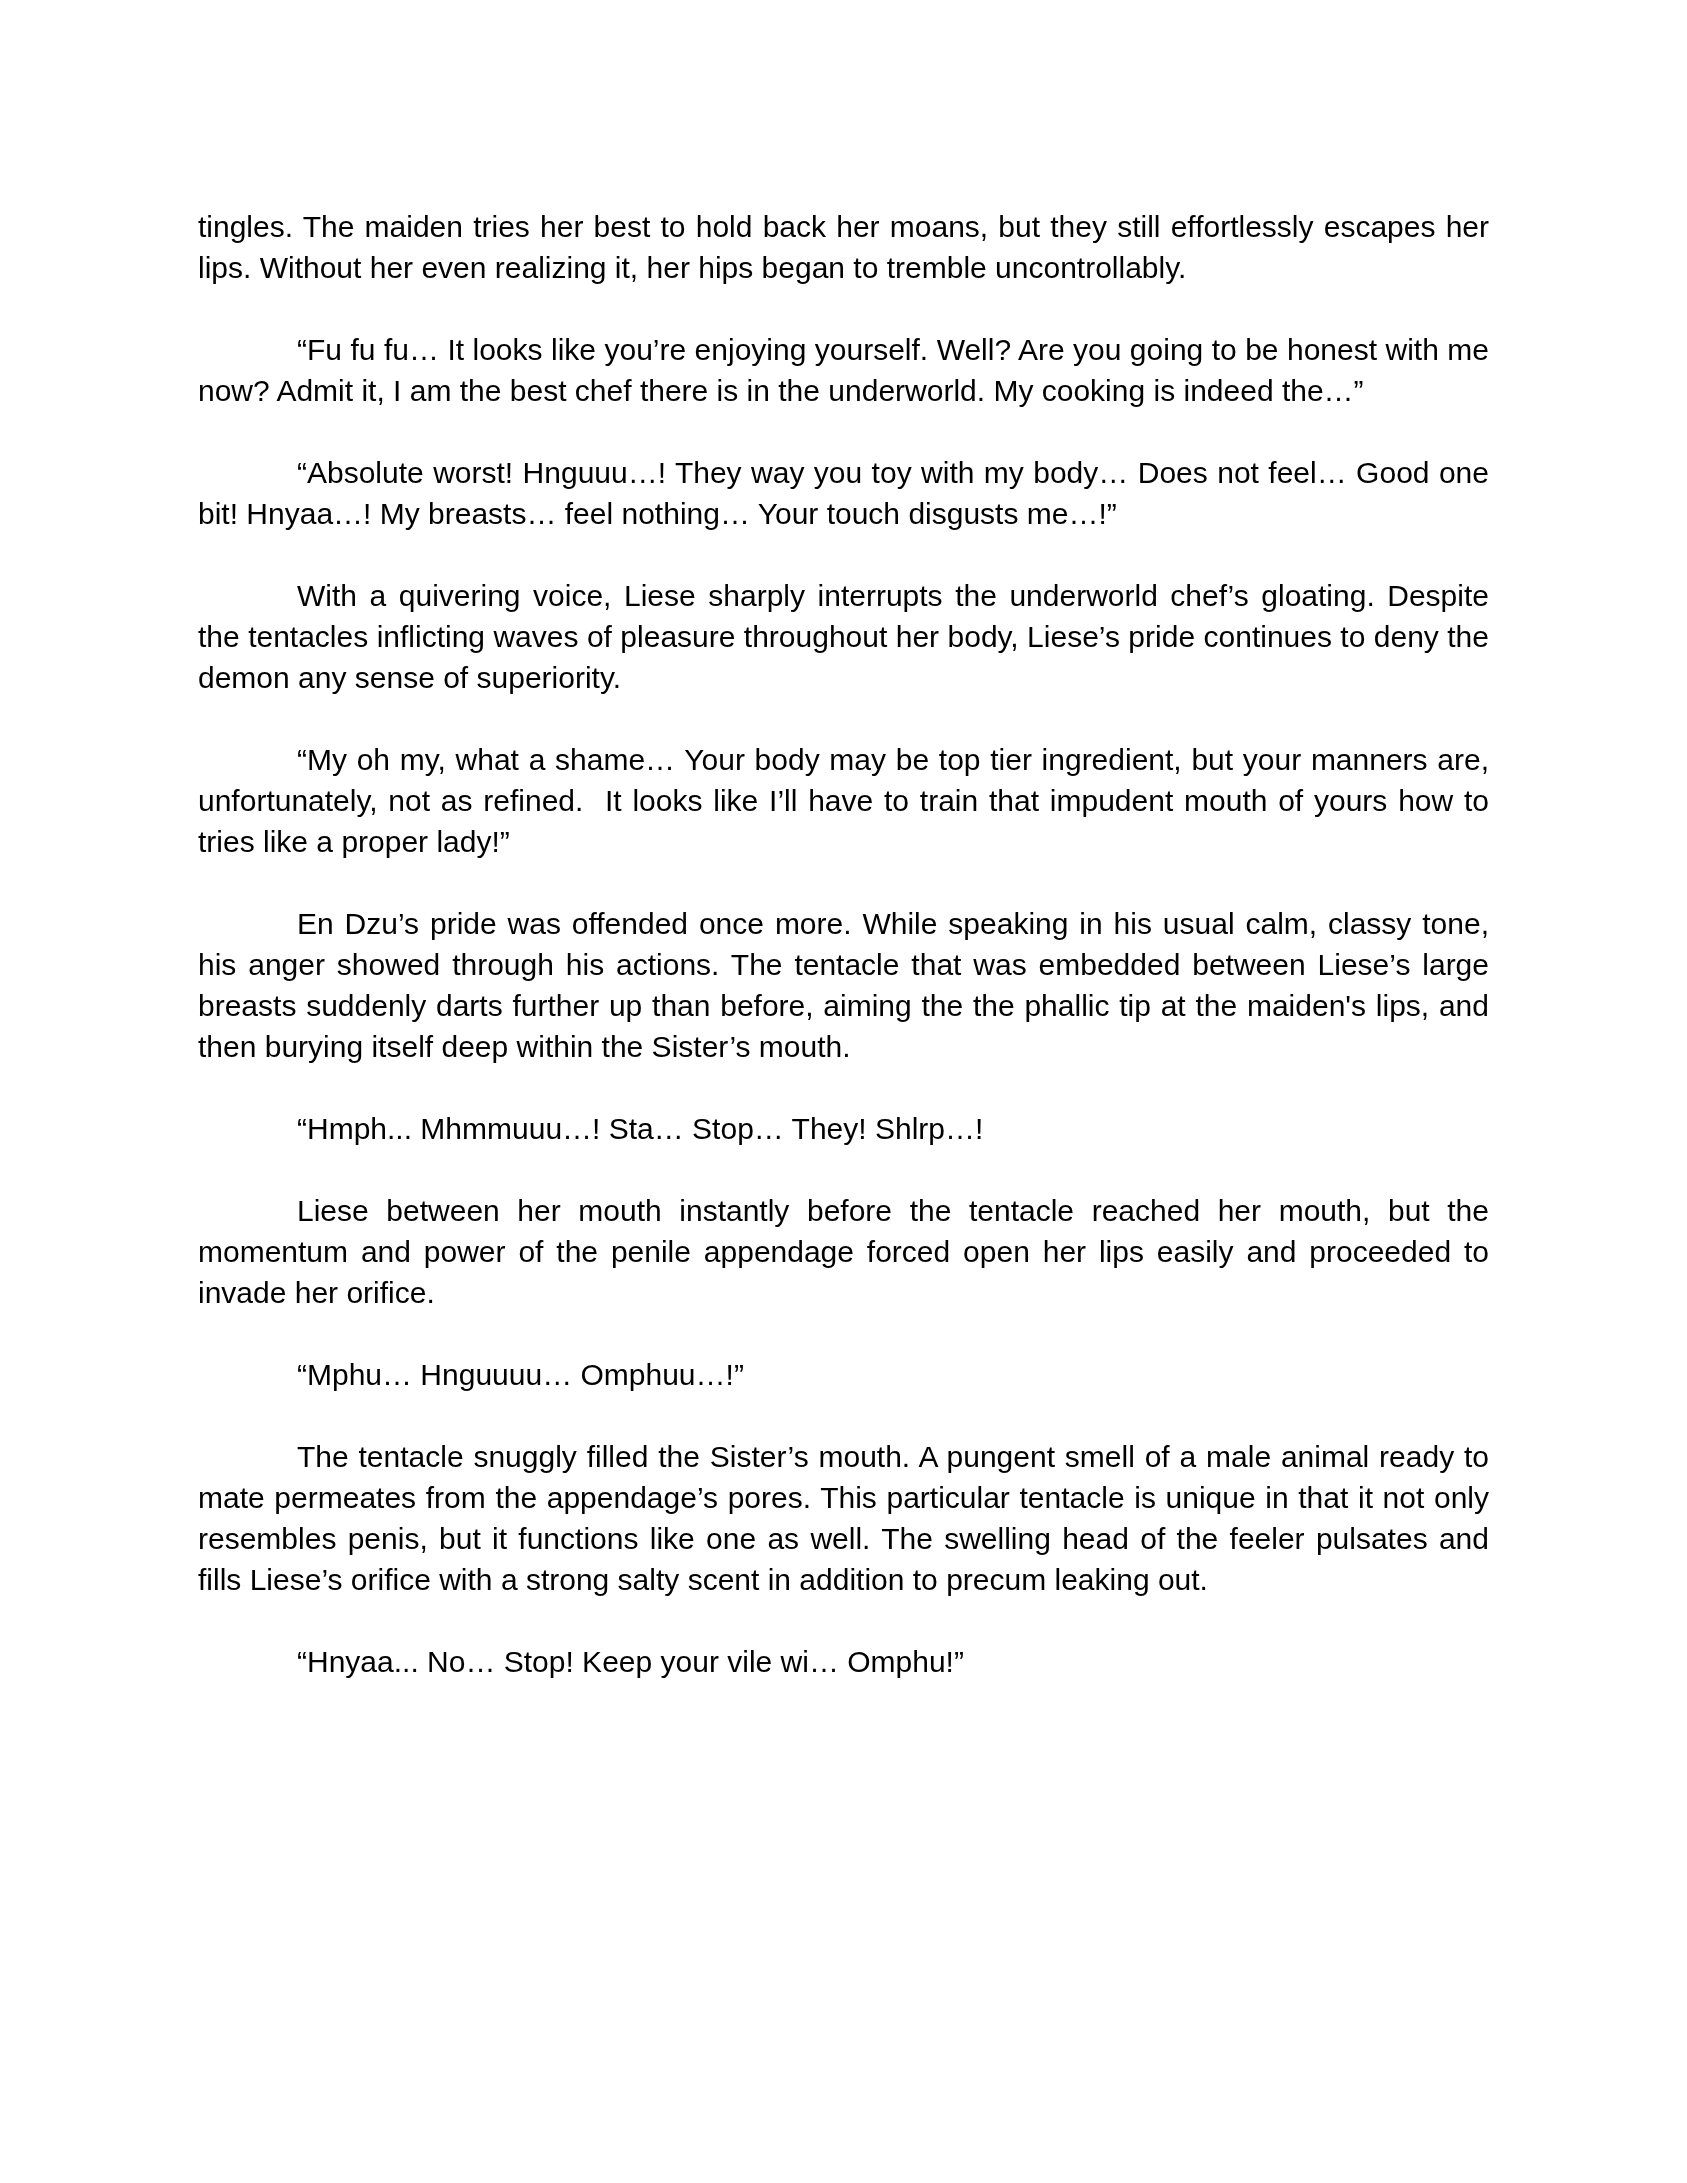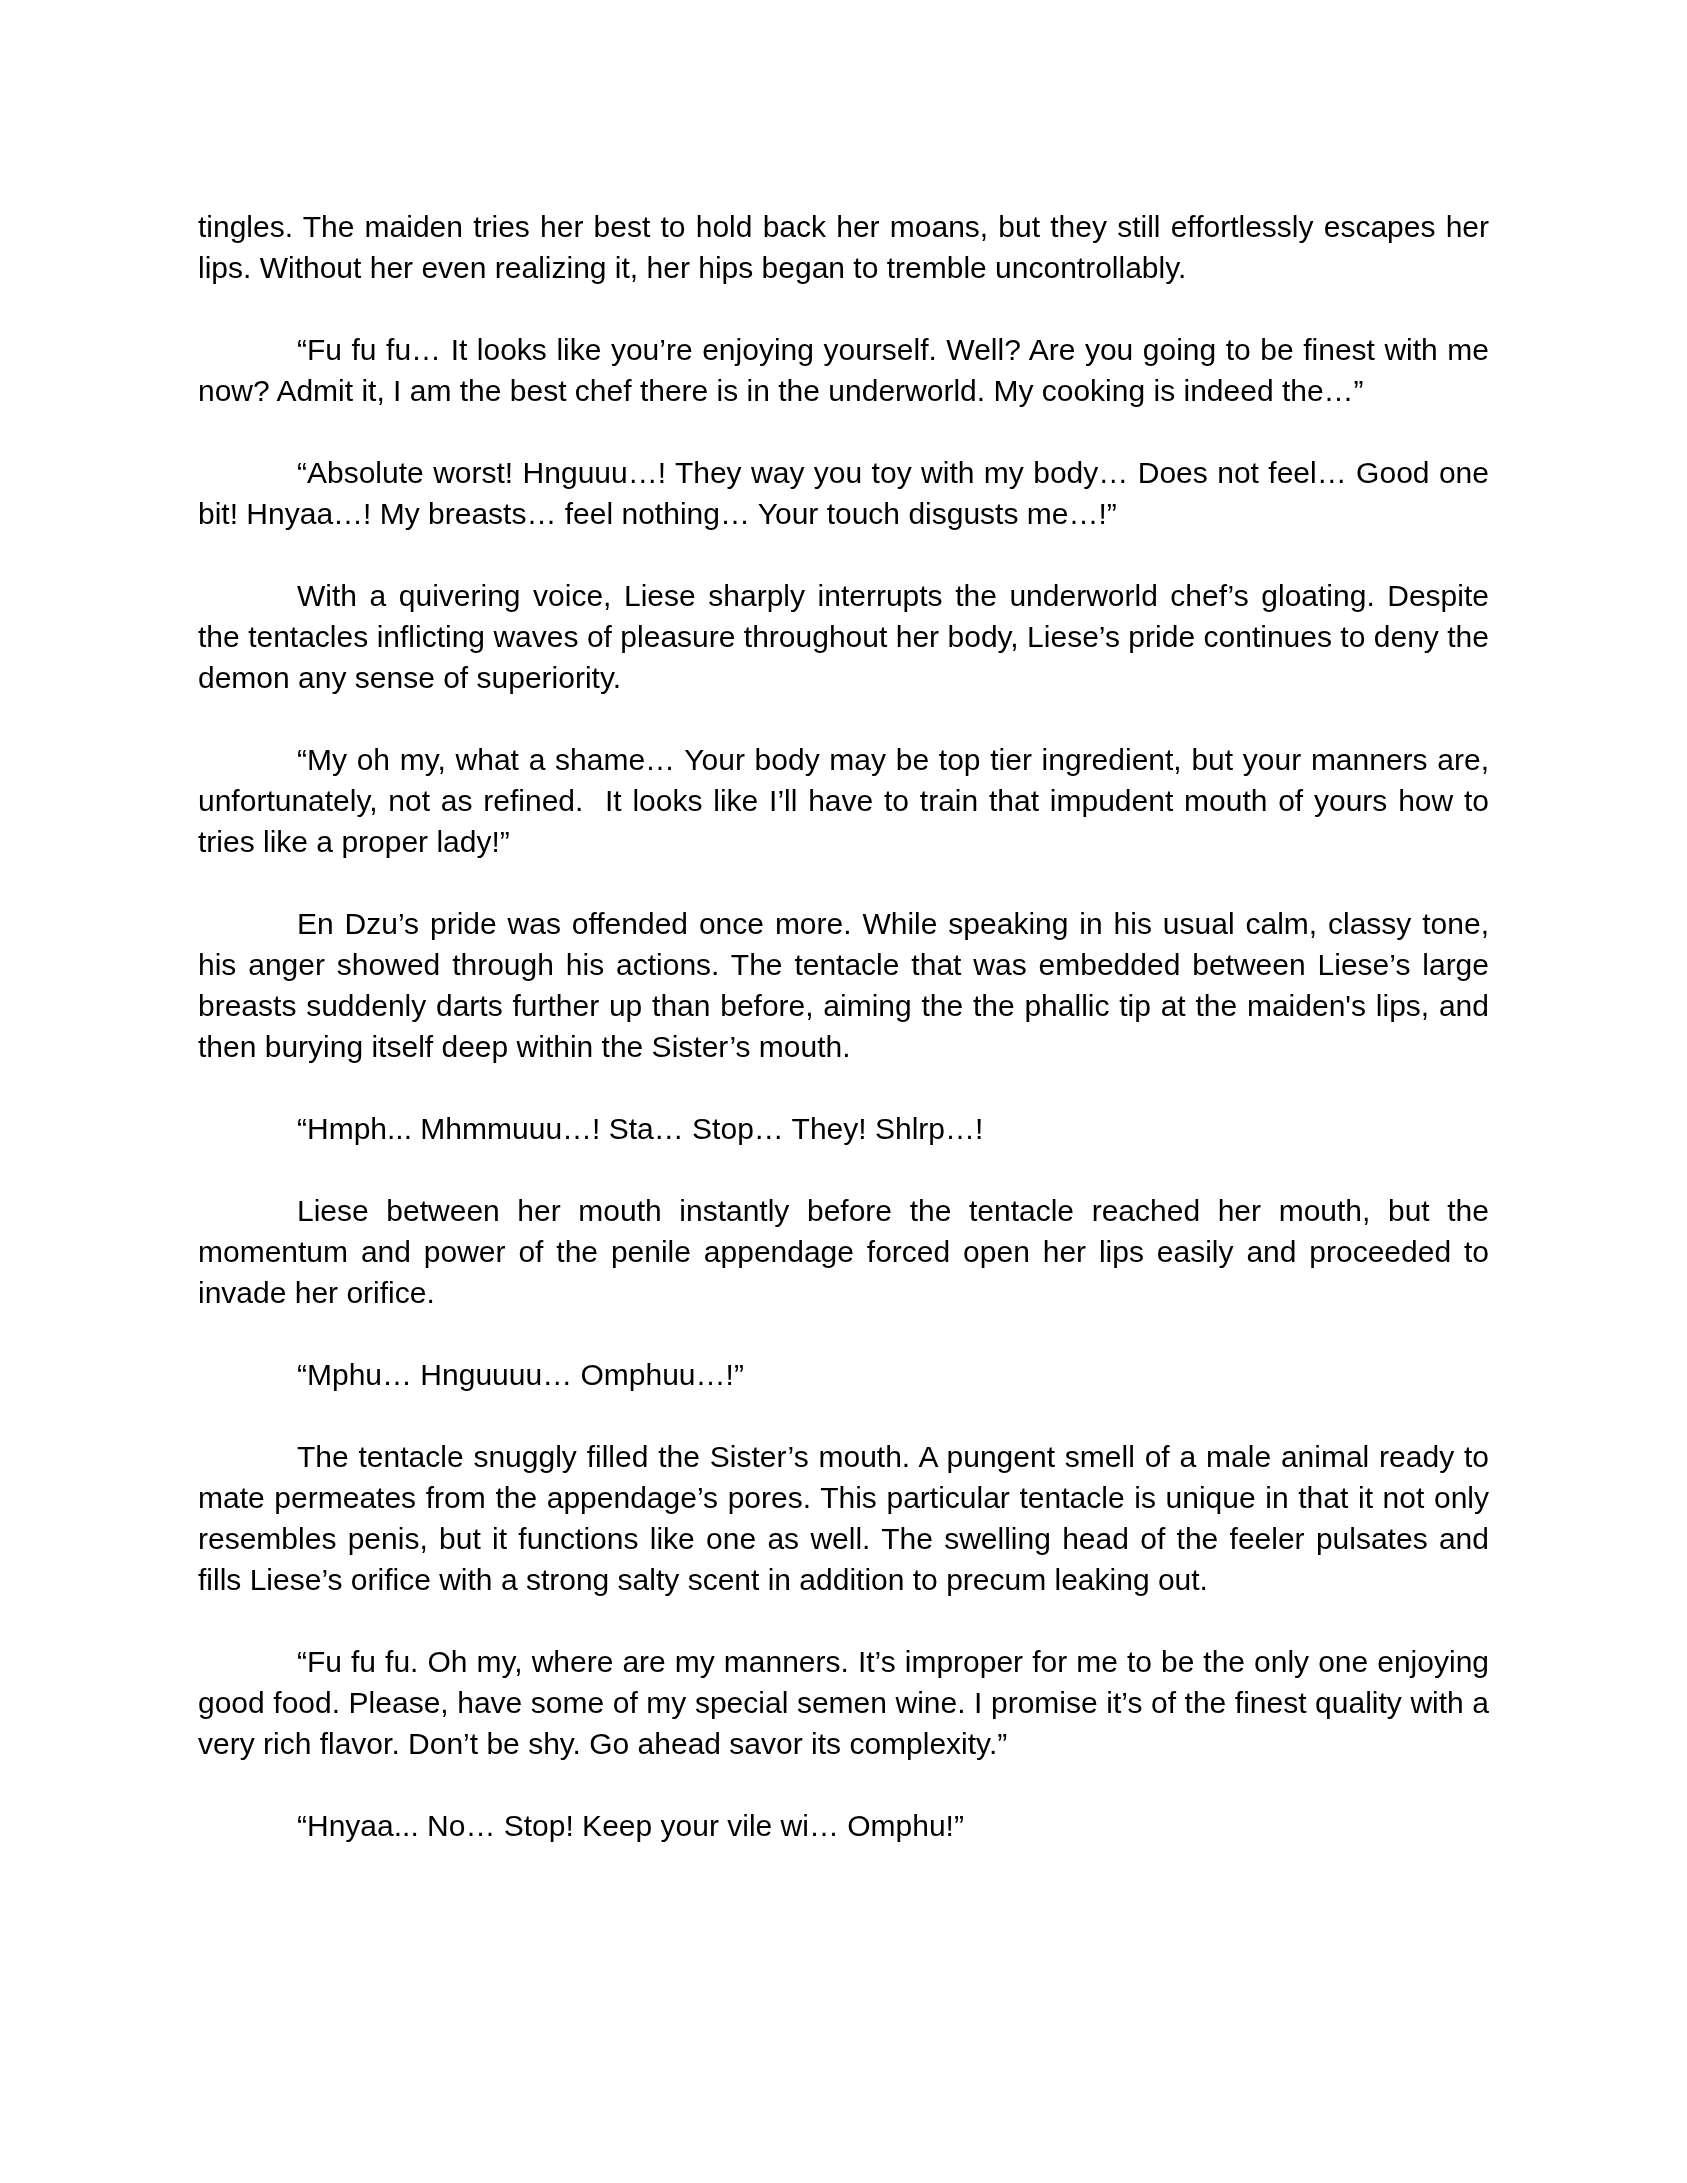--- a/index.html
+++ b/index.html
@@ -27,25 +27,24 @@
   }
   .page p.indent {
     text-indent: 99px;
   }
 </style>
 </head>
 <body>
 
 <div class="page">
   <p>tingles. The maiden tries her best to hold back her moans, but they still effortlessly escapes her lips. Without her even realizing it, her hips began to tremble uncontrollably.</p>
-  <p class="indent">“Fu fu fu… It looks like you’re enjoying yourself. Well? Are you going to be finest with me now? Admit it, I am the best chef there is in the underworld. My cooking is indeed the…”</p>
+  <p class="indent">“Fu fu fu… It looks like you’re enjoying yourself. Well? Are you going to be honest with me now? Admit it, I am the best chef there is in the underworld. My cooking is indeed the…”</p>
   <p class="indent">“Absolute worst! Hnguuu…! They way you toy with my body… Does not feel… Good one bit! Hnyaa…! My breasts… feel nothing… Your touch disgusts me…!”</p>
   <p class="indent">With a quivering voice, Liese sharply interrupts the underworld chef’s gloating. Despite the tentacles inflicting waves of pleasure throughout her body, Liese’s pride continues to deny the demon any sense of superiority.</p>
   <p class="indent">“My oh my, what a shame… Your body may be top tier ingredient, but your manners are, unfortunately, not as refined.  It looks like I’ll have to train that impudent mouth of yours how to tries like a proper lady!”</p>
   <p class="indent">En Dzu’s pride was offended once more. While speaking in his usual calm, classy tone, his anger showed through his actions. The tentacle that was embedded between Liese’s large breasts suddenly darts further up than before, aiming the the phallic tip at the maiden's lips, and then burying itself deep within the Sister’s mouth.</p>
   <p class="indent">“Hmph... Mhmmuuu…! Sta… Stop… They! Shlrp…!</p>
   <p class="indent">Liese between her mouth instantly before the tentacle reached her mouth, but the momentum and power of the penile appendage forced open her lips easily and proceeded to invade her orifice.</p>
   <p class="indent">“Mphu… Hnguuuu… Omphuu…!”</p>
   <p class="indent">The tentacle snuggly filled the Sister’s mouth. A pungent smell of a male animal ready to mate permeates from the appendage’s pores. This particular tentacle is unique in that it not only resembles penis, but it functions like one as well. The swelling head of the feeler pulsates and fills Liese’s orifice with a strong salty scent in addition to precum leaking out.</p>
-  <p class="indent">“Fu fu fu. Oh my, where are my manners. It’s improper for me to be the only one enjoying good food. Please, have some of my special semen wine. I promise it’s of the finest quality with a very rich flavor. Don’t be shy. Go ahead savor its complexity.”</p>
   <p class="indent">“Hnyaa... No… Stop! Keep your vile wi… Omphu!”</p>
 </div>
 
 
 </body></html>

